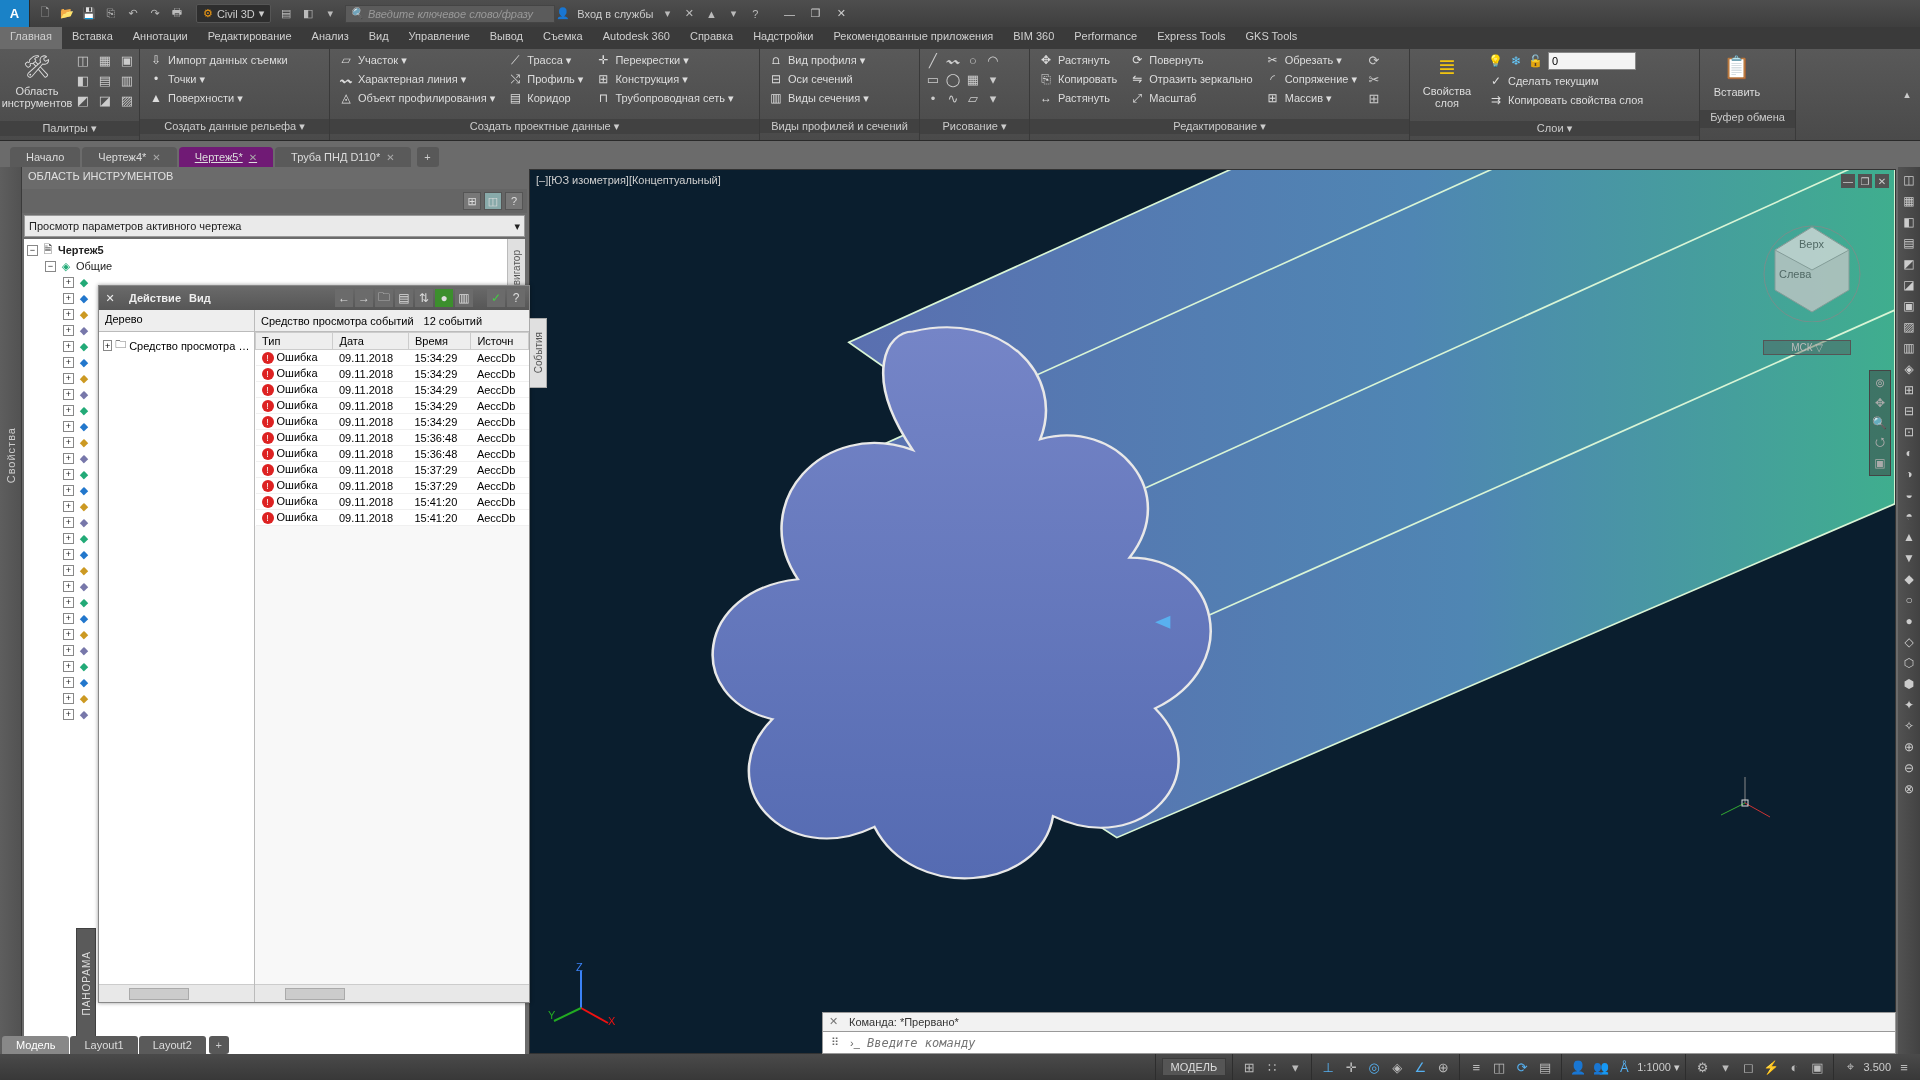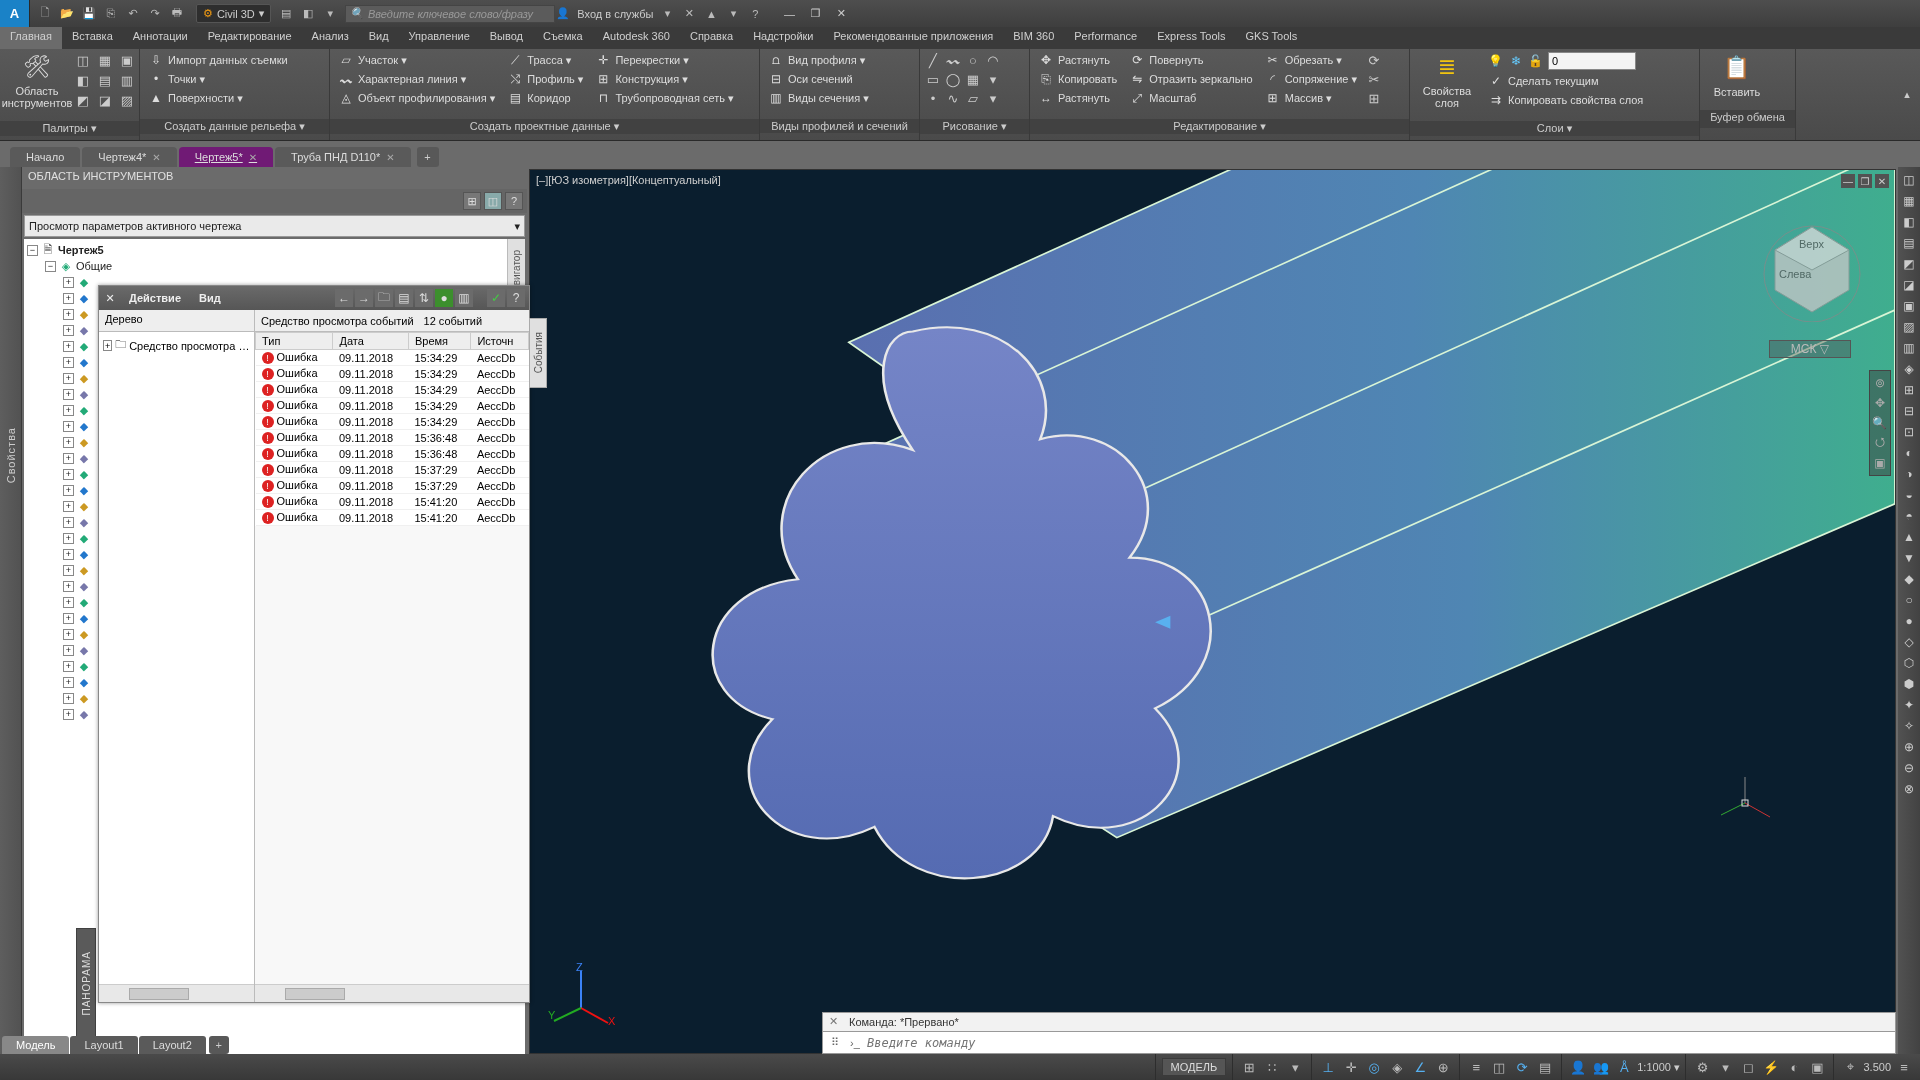--- a/index.html
+++ b/index.html
@@ -67,21 +67,21 @@
 #toolspace .sidebar-nav span { writing-mode:vertical-rl; transform:rotate(180deg); font-size:10px; color:#555; }
 
 
 #panorama-tab { position:absolute; left:76px; bottom:16px; width:20px; height:110px; background:#5a5a5a; color:#ddd; display:flex; align-items:center; justify-content:center; border:1px solid #404040; }
 #panorama-tab span { writing-mode:vertical-rl; transform:rotate(180deg); font-size:10px; letter-spacing:1px; }
 
 
 #eventviewer { position:absolute; left:98px; top:118px; width:432px; height:718px; background:#f8f8f8; border:1px solid #888; display:flex; flex-direction:column; box-shadow:0 0 4px rgba(0,0,0,.4); z-index:20; }
 #eventviewer .ev-hdr { height:24px; background:linear-gradient(#6a6a6a,#565656); display:flex; align-items:center; color:#eee; }
 #eventviewer .ev-hdr .close { width:18px; height:18px; display:flex; align-items:center; justify-content:center; margin-left:2px; }
-#eventviewer .ev-hdr .menus { display:flex; gap:18px; margin-left:10px; font-weight:bold; }
+#eventviewer .ev-hdr .menus { display:flex; gap:8px; margin-left:10px; font-weight:bold; }
 #eventviewer .ev-hdr .tools { margin-left:auto; display:flex; gap:2px; padding-right:4px; }
 #eventviewer .ev-hdr .tools span { width:18px; height:18px; display:inline-flex; align-items:center; justify-content:center; background:#6b6b6b; color:#ddd; font-size:12px; }
 #eventviewer .ev-hdr .tools .g { background:#3c8f2d; }
 #eventviewer .ev-body { flex:1; display:flex; min-height:0; }
 #eventviewer .ev-tree { width:156px; border-right:1px solid #bbb; display:flex; flex-direction:column; }
 #eventviewer .ev-tree .tabhdr { height:22px; background:#eee; border-bottom:1px solid #bbb; padding:3px 6px; font-size:11px; }
 #eventviewer .ev-tree .content { flex:1; background:#fff; padding:4px; overflow:hidden; }
 #eventviewer .ev-tree .content .row { display:flex; align-items:center; gap:3px; white-space:nowrap; }
 #eventviewer .ev-list { flex:1; display:flex; flex-direction:column; position:relative; }
 #eventviewer .ev-list .caption { height:22px; background:#eee; border-bottom:1px solid #bbb; display:flex; align-items:center; padding:0 6px; gap:10px; }
@@ -96,21 +96,21 @@
 
 
 #viewport { flex:1; background:#0a1e2e; position:relative; margin:2px 2px 0 2px; border:1px solid #333; overflow:hidden; }
 #viewport .vp-label { position:absolute; top:4px; left:6px; color:#cfcfcf; font-size:11px; z-index:5;text-align:center; }
 #viewport .vp-ctrl { position:absolute; top:4px; right:6px; display:flex; gap:3px; z-index:5; }
 #viewport .vp-ctrl span { width:14px; height:14px; background:#525252; color:#ccc; display:inline-flex; align-items:center; justify-content:center; font-size:10px; }
 #viewport svg.scene { position:absolute; inset:0; width:100%; height:100%; }
 #viewport .axes { position:absolute; left:16px; bottom:20px; width:70px; height:70px; z-index:5; }
 #viewport .cursor3d { position:absolute; right:120px; bottom:220px; width:60px; height:60px; z-index:5; }
 #viewport .viewcube { position:absolute; top:42px; right:28px; width:110px; height:110px; z-index:5; opacity:.75; }
-#viewport .wcs { position:absolute; top:170px; right:44px; color:#bbb; font-size:12px; padding:1px 21px; border:1px solid #555; background:rgba(80,80,80,.4); z-index:5; }
+#viewport .wcs { position:absolute; top:170px; right:44px; color:#bbb; font-size:10px; padding:1px 27px; border:1px solid #555; background:rgba(80,80,80,.4); z-index:5; }
 #viewport .navbar { position:absolute; top:200px; right:4px; width:22px; background:rgba(60,60,60,.5); border:1px solid #444; z-index:5; display:flex; flex-direction:column; gap:2px; padding:3px 0; align-items:center; }
 #viewport .navbar span { width:18px; height:18px; color:#aaa; display:inline-flex; align-items:center; justify-content:center; font-size:12px; }
 
 
 #rightbar { width:22px; background:linear-gradient(90deg,#525252,#424242); display:flex; flex-direction:column; align-items:center; padding-top:4px; gap:3px; }
 #rightbar span { width:18px; height:18px; color:#ccc; display:inline-flex; align-items:center; justify-content:center; font-size:12px; }
 
 
 #cmdblock { position:absolute; left:822px; right:24px; bottom:26px; height:42px; display:flex; flex-direction:column; }
 #cmdblock .hist { height:20px; background:#f2f2f2; border:1px solid #999; display:flex; align-items:center; padding:0 6px; font-family:Consolas,monospace; font-size:12px; color:#333; }

